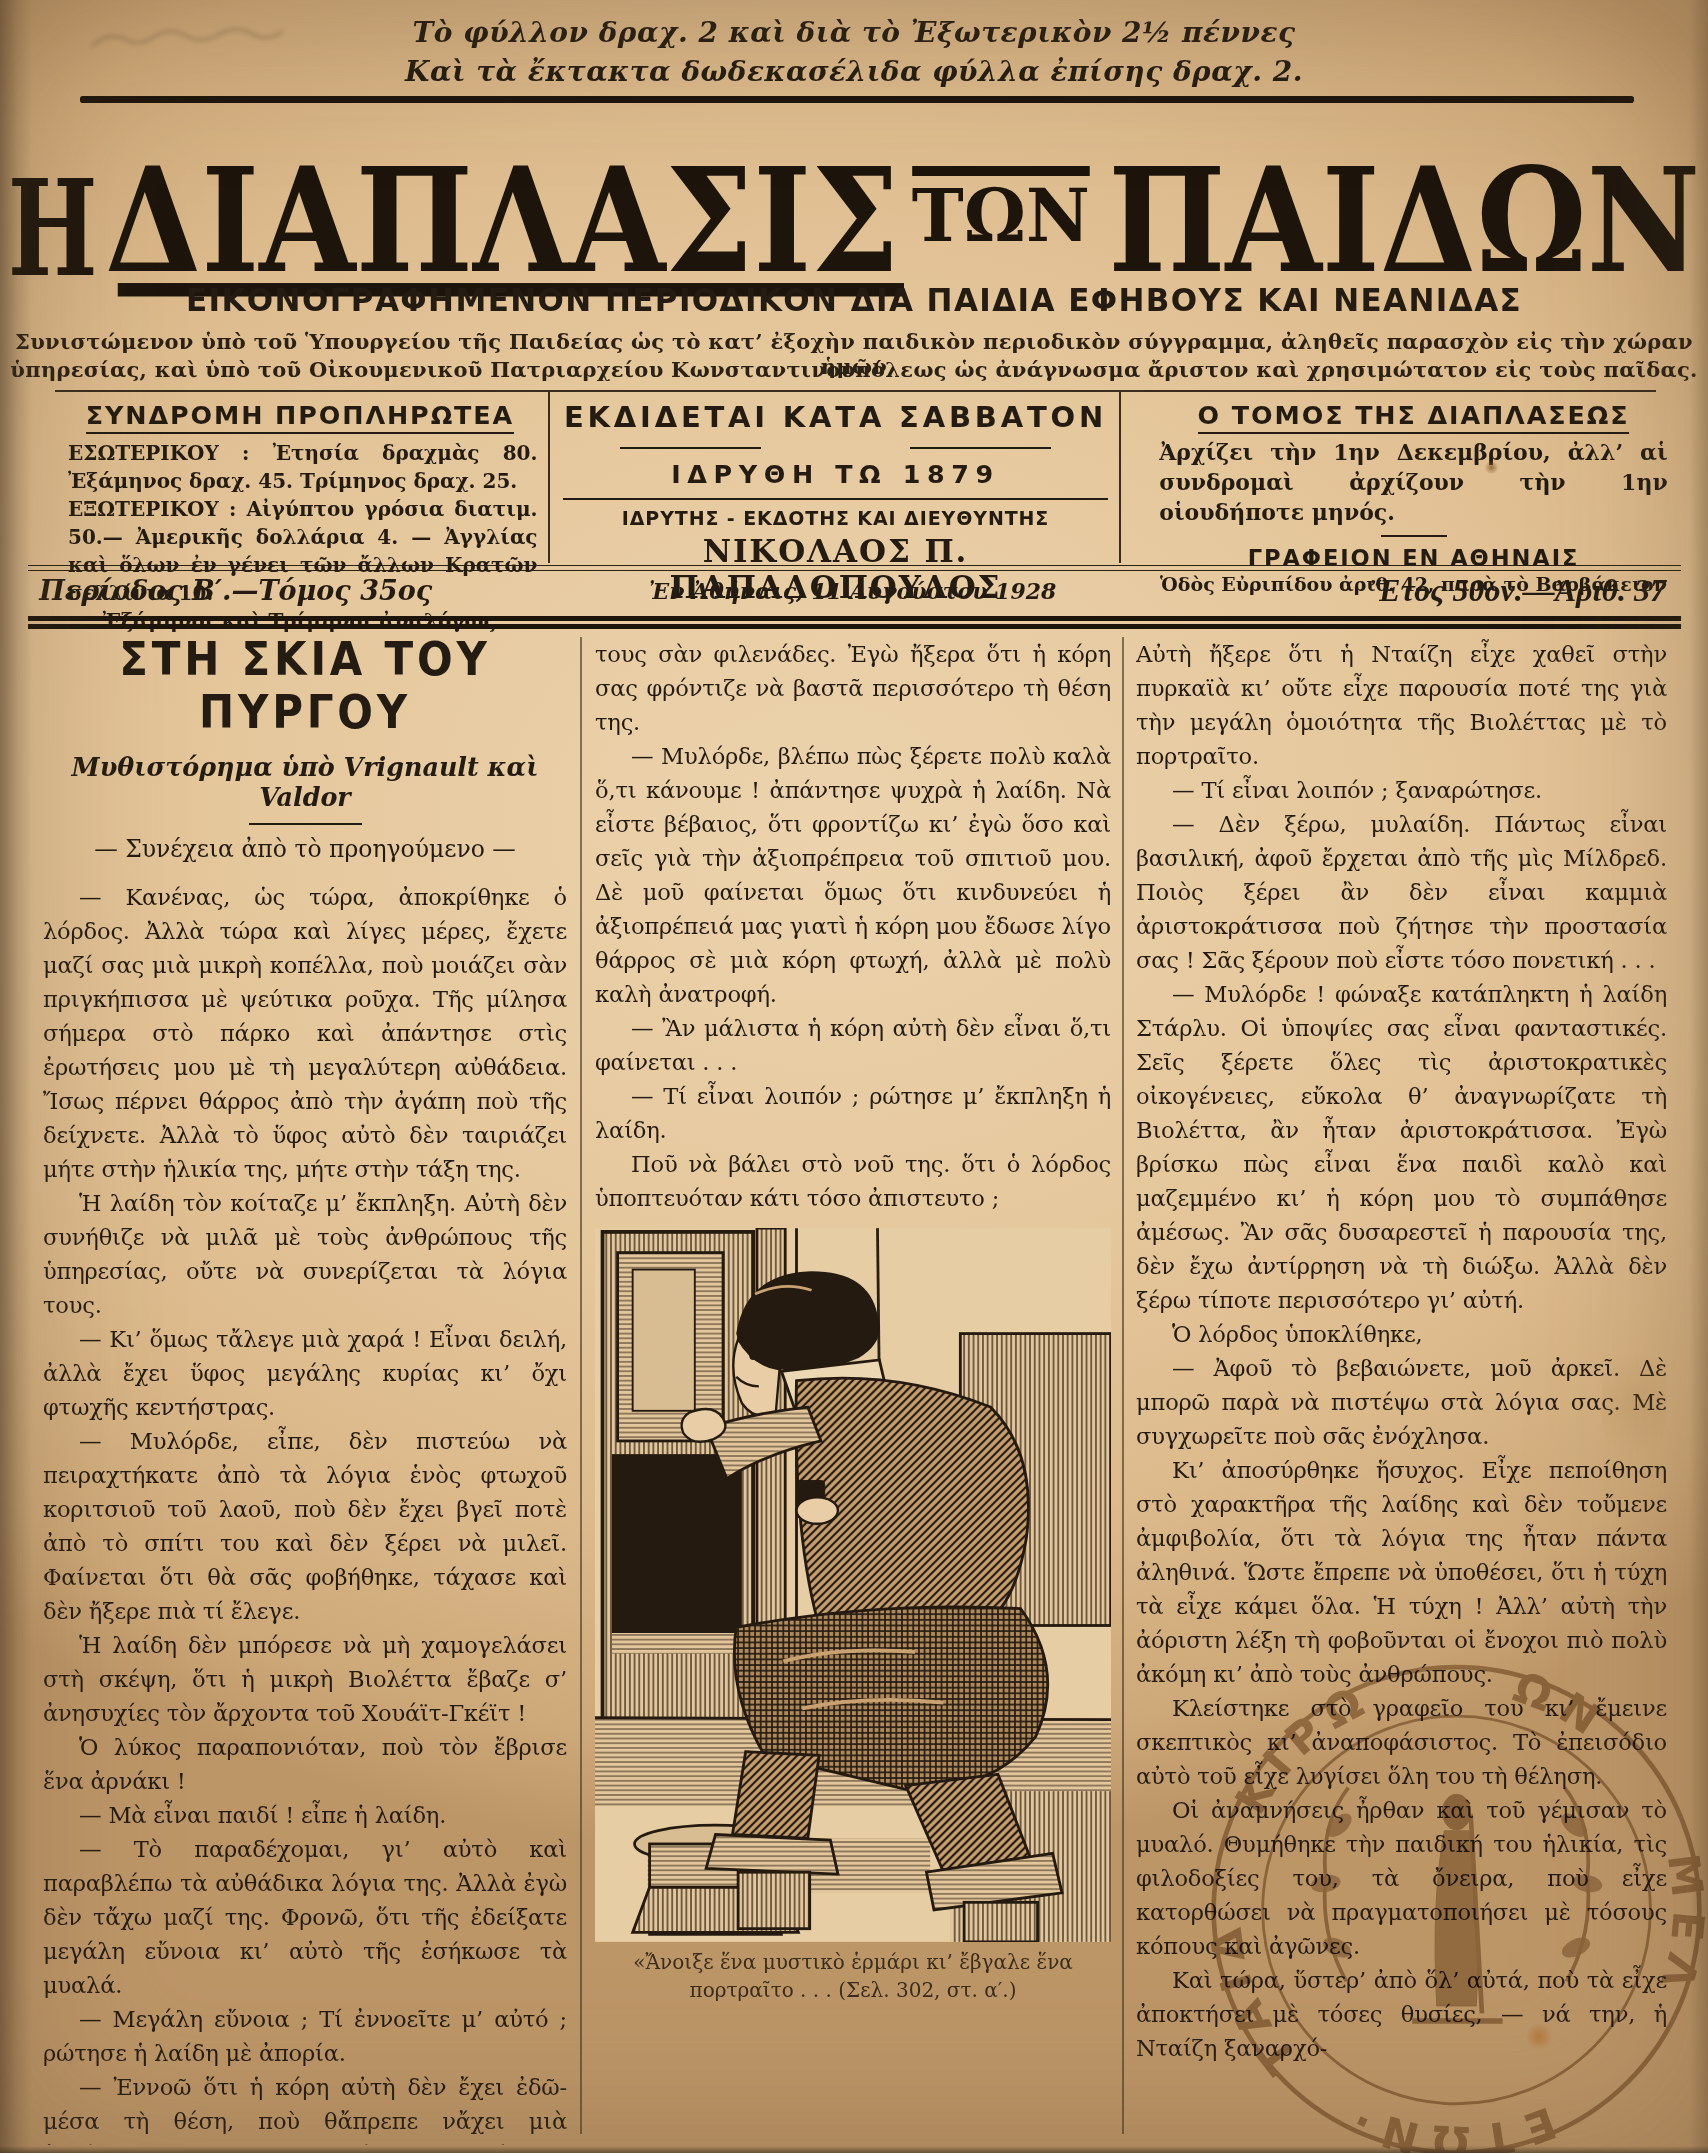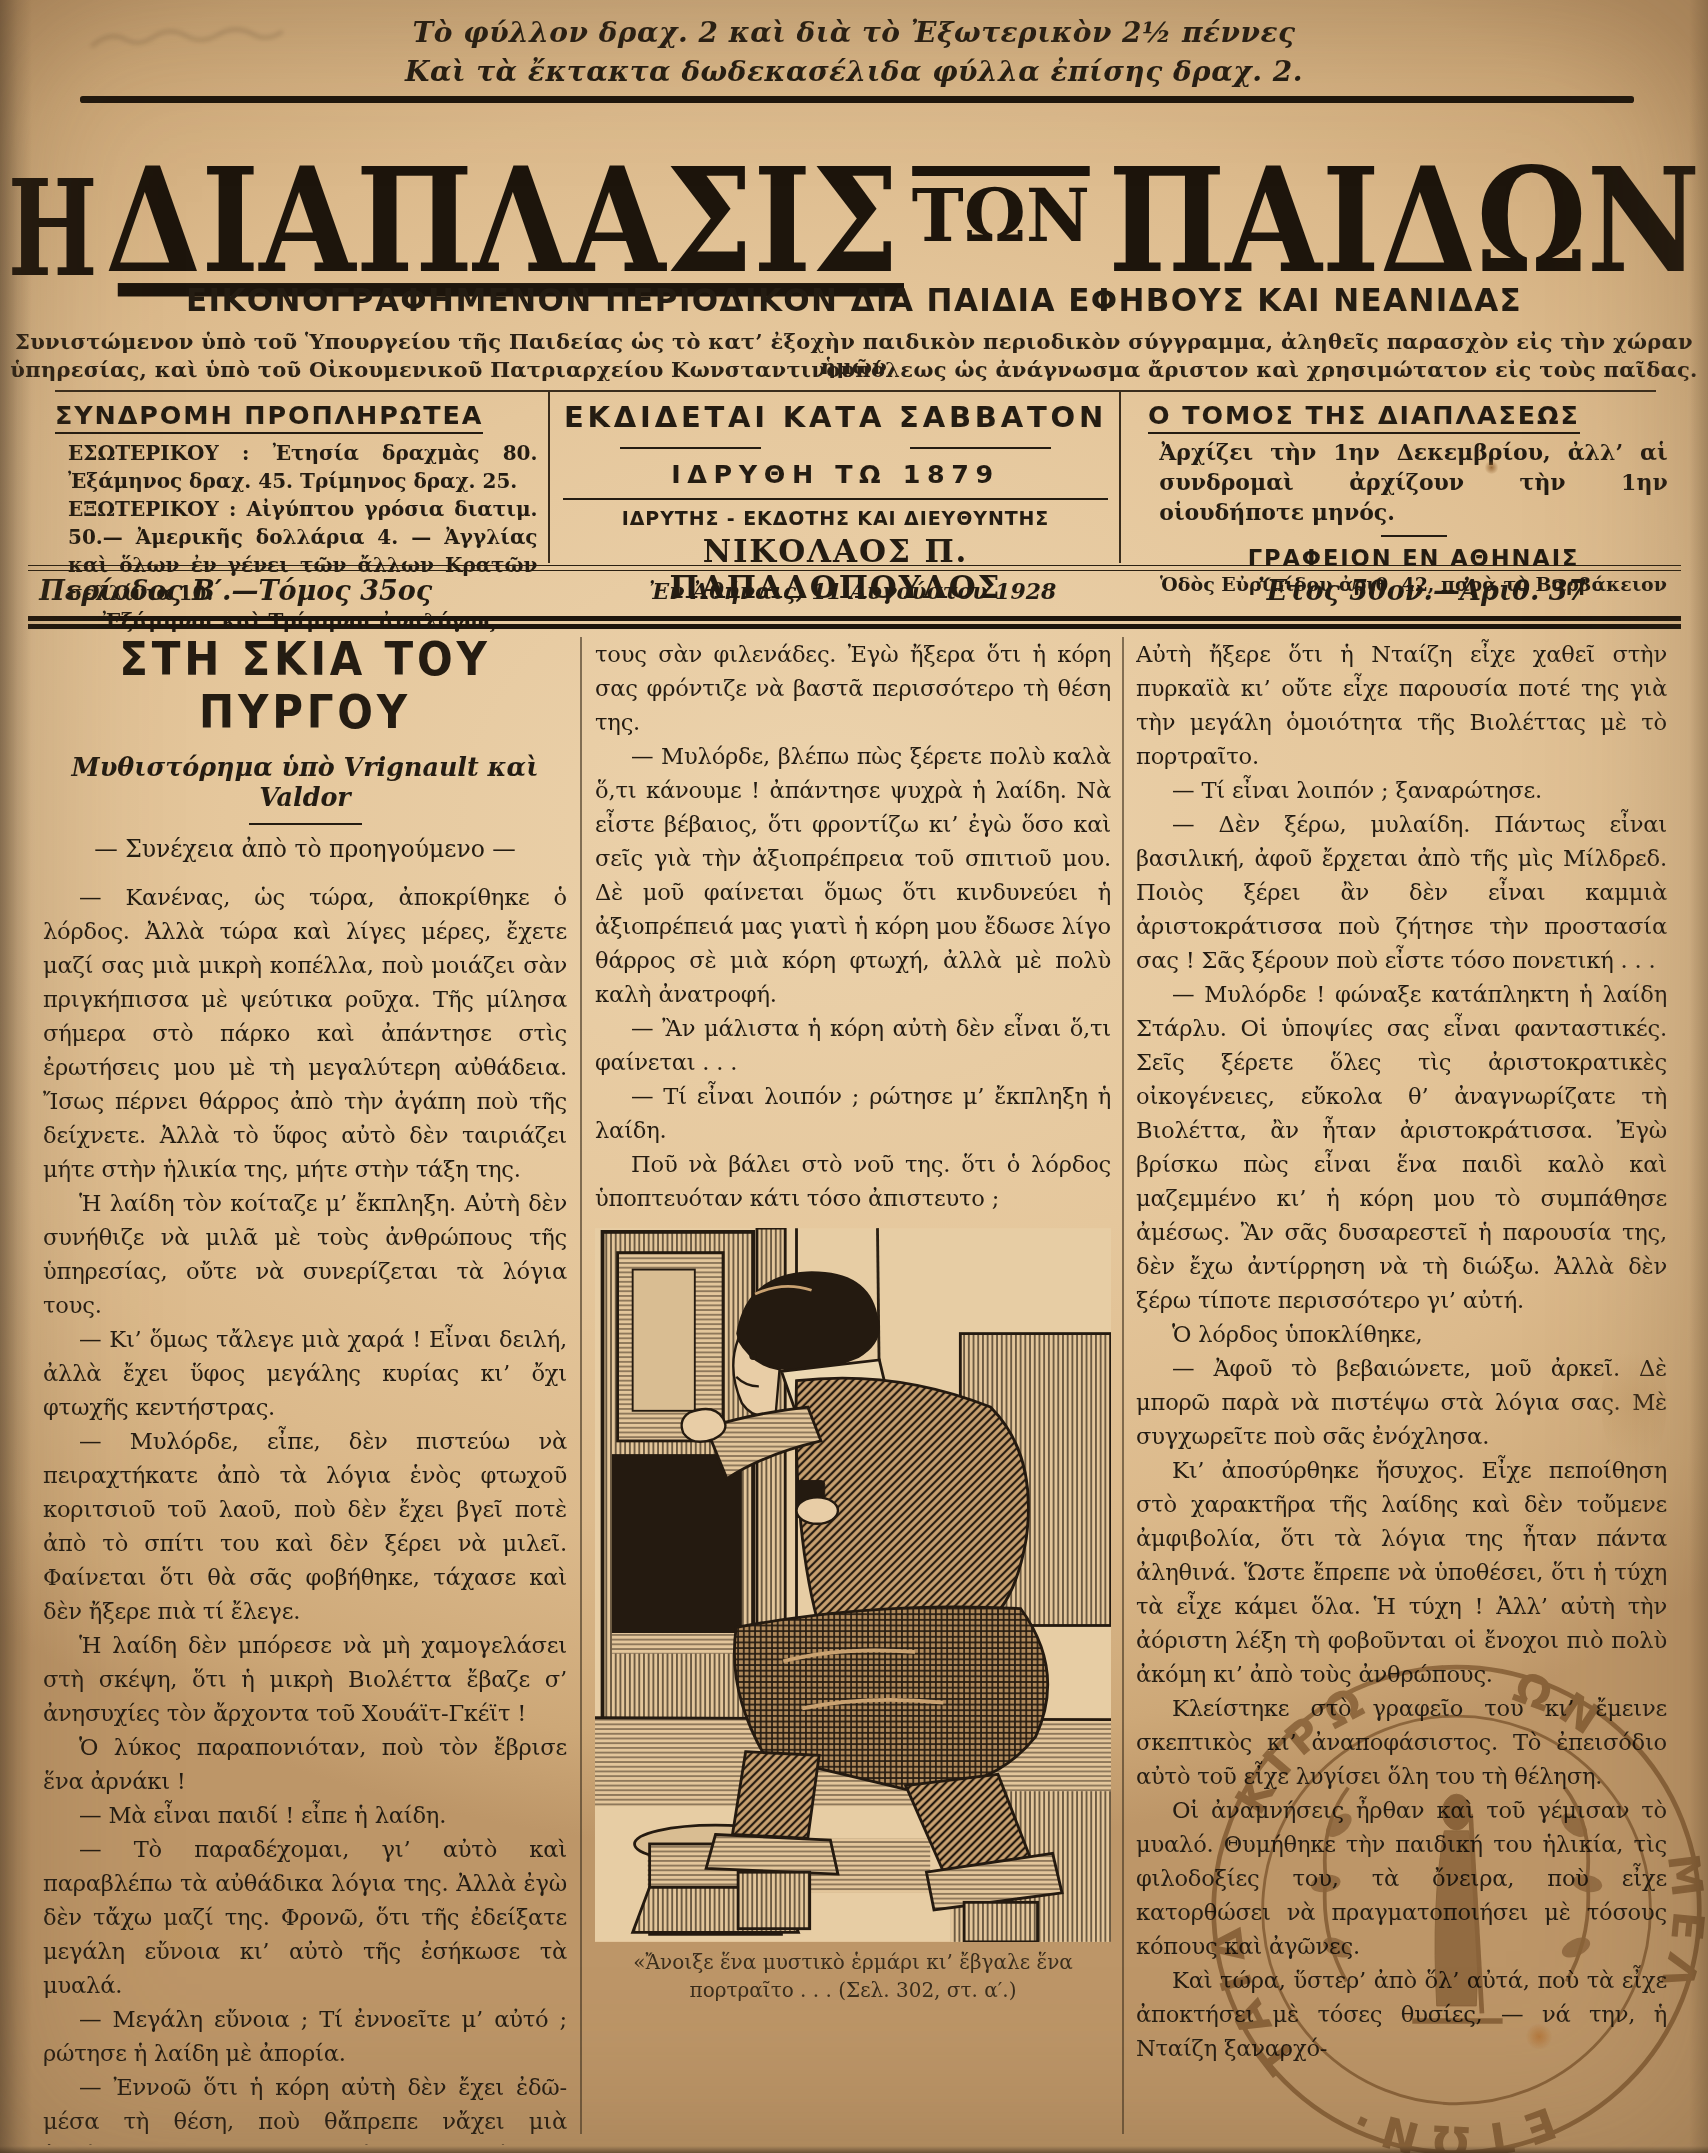--- a/index.html
+++ b/index.html
@@ -47,21 +47,21 @@
   .e1{top:329px;} .e2{top:357px;}
   .rule-thin1{position:absolute;left:55px;top:390px;width:1601px;height:1.9px;background:#3a2d1d;}
 
   
   .infobox{position:absolute;left:55px;top:392px;width:1601px;height:171px;}
   .ib-sep{position:absolute;top:0;height:100%;width:1.9px;background:#3a2d1d;}
   .ib-col{position:absolute;top:0;height:100%;}
   .ib-left{left:0;width:490px;}
   .ib-center{left:499px;width:563px;}
   .ib-right{left:1093px;width:531px;}
-  .ib-title{text-align:left;font-weight:bold;font-size:25.4px;letter-spacing:1.9px;
+  .ib-title{text-align:center;font-weight:bold;font-size:25.4px;letter-spacing:1.9px;
     font-family:"DejaVu Sans","Liberation Sans",sans-serif;padding-top:7.5px;}
   .ib-title span{border-bottom:2.8px solid #241c12;padding-bottom:2.8px;}
   .ib-left .lines{font-size:20px;font-weight:bold;line-height:28px;padding:9.4px 7.5px 0 13px;text-align:justify;}
   .ib-left .lines p{margin:0;}
   .ib-left .lines p:last-child{text-align:center;}
   .ib-c1{text-align:center;font-weight:bold;font-size:29px;letter-spacing:3.8px;padding-top:7.5px;
     font-family:"DejaVu Sans","Liberation Sans",sans-serif;}
   .ib-bars{display:flex;justify-content:space-between;padding:0 66px;margin-top:13px;}
   .ib-bars i{display:block;width:141px;height:2.8px;background:#241c12;}
   .ib-c2{text-align:center;font-weight:bold;font-size:25.4px;letter-spacing:6.6px;margin-top:9.4px;
@@ -75,21 +75,21 @@
   .ib-off1{text-align:center;font-weight:bold;font-size:22.6px;letter-spacing:1.9px;
     font-family:"DejaVu Sans","Liberation Sans",sans-serif;}
   .ib-off2{text-align:center;font-weight:bold;font-size:19px;margin-top:1.9px;}
 
   
   .dateline{position:absolute;left:28px;top:565px;width:1653px;height:49px;
     border-top:1.9px solid #2a2012;display:flex;align-items:center;font-style:italic;font-weight:bold;}
   .dateline::before{content:"";position:absolute;left:0;right:0;top:3.8px;height:0.9px;background:#2a2012;}
   .dl-left{width:30%;font-size:27px;padding-left:11.3px;}
   .dl-center{width:40%;text-align:center;font-size:22px;}
-  .dl-right{width:30%;text-align:center;font-size:27px;padding-right:15px;}
+  .dl-right{width:30%;text-align:right;font-size:32px;padding-right:15px;font-family:Liberation Serif, serif;}
   .rule-heavy2{position:absolute;left:28px;top:616px;width:1653px;height:4.7px;background:#1d150c;}
   .rule-heavy3{position:absolute;left:28px;top:624px;width:1653px;height:4.7px;background:#1d150c;}
 
   
   .colrule{position:absolute;top:637px;width:1.9px;height:1497px;background:#4a3a26;opacity:.65;}
   .cr1{left:580px;} .cr2{left:1122px;}
   .col{position:absolute;top:637px;height:1508px;overflow:hidden;}
   .col1{left:43px;width:524px;}
   .col2{left:595px;width:516px;}
   .col3{left:1136px;width:531px;}

